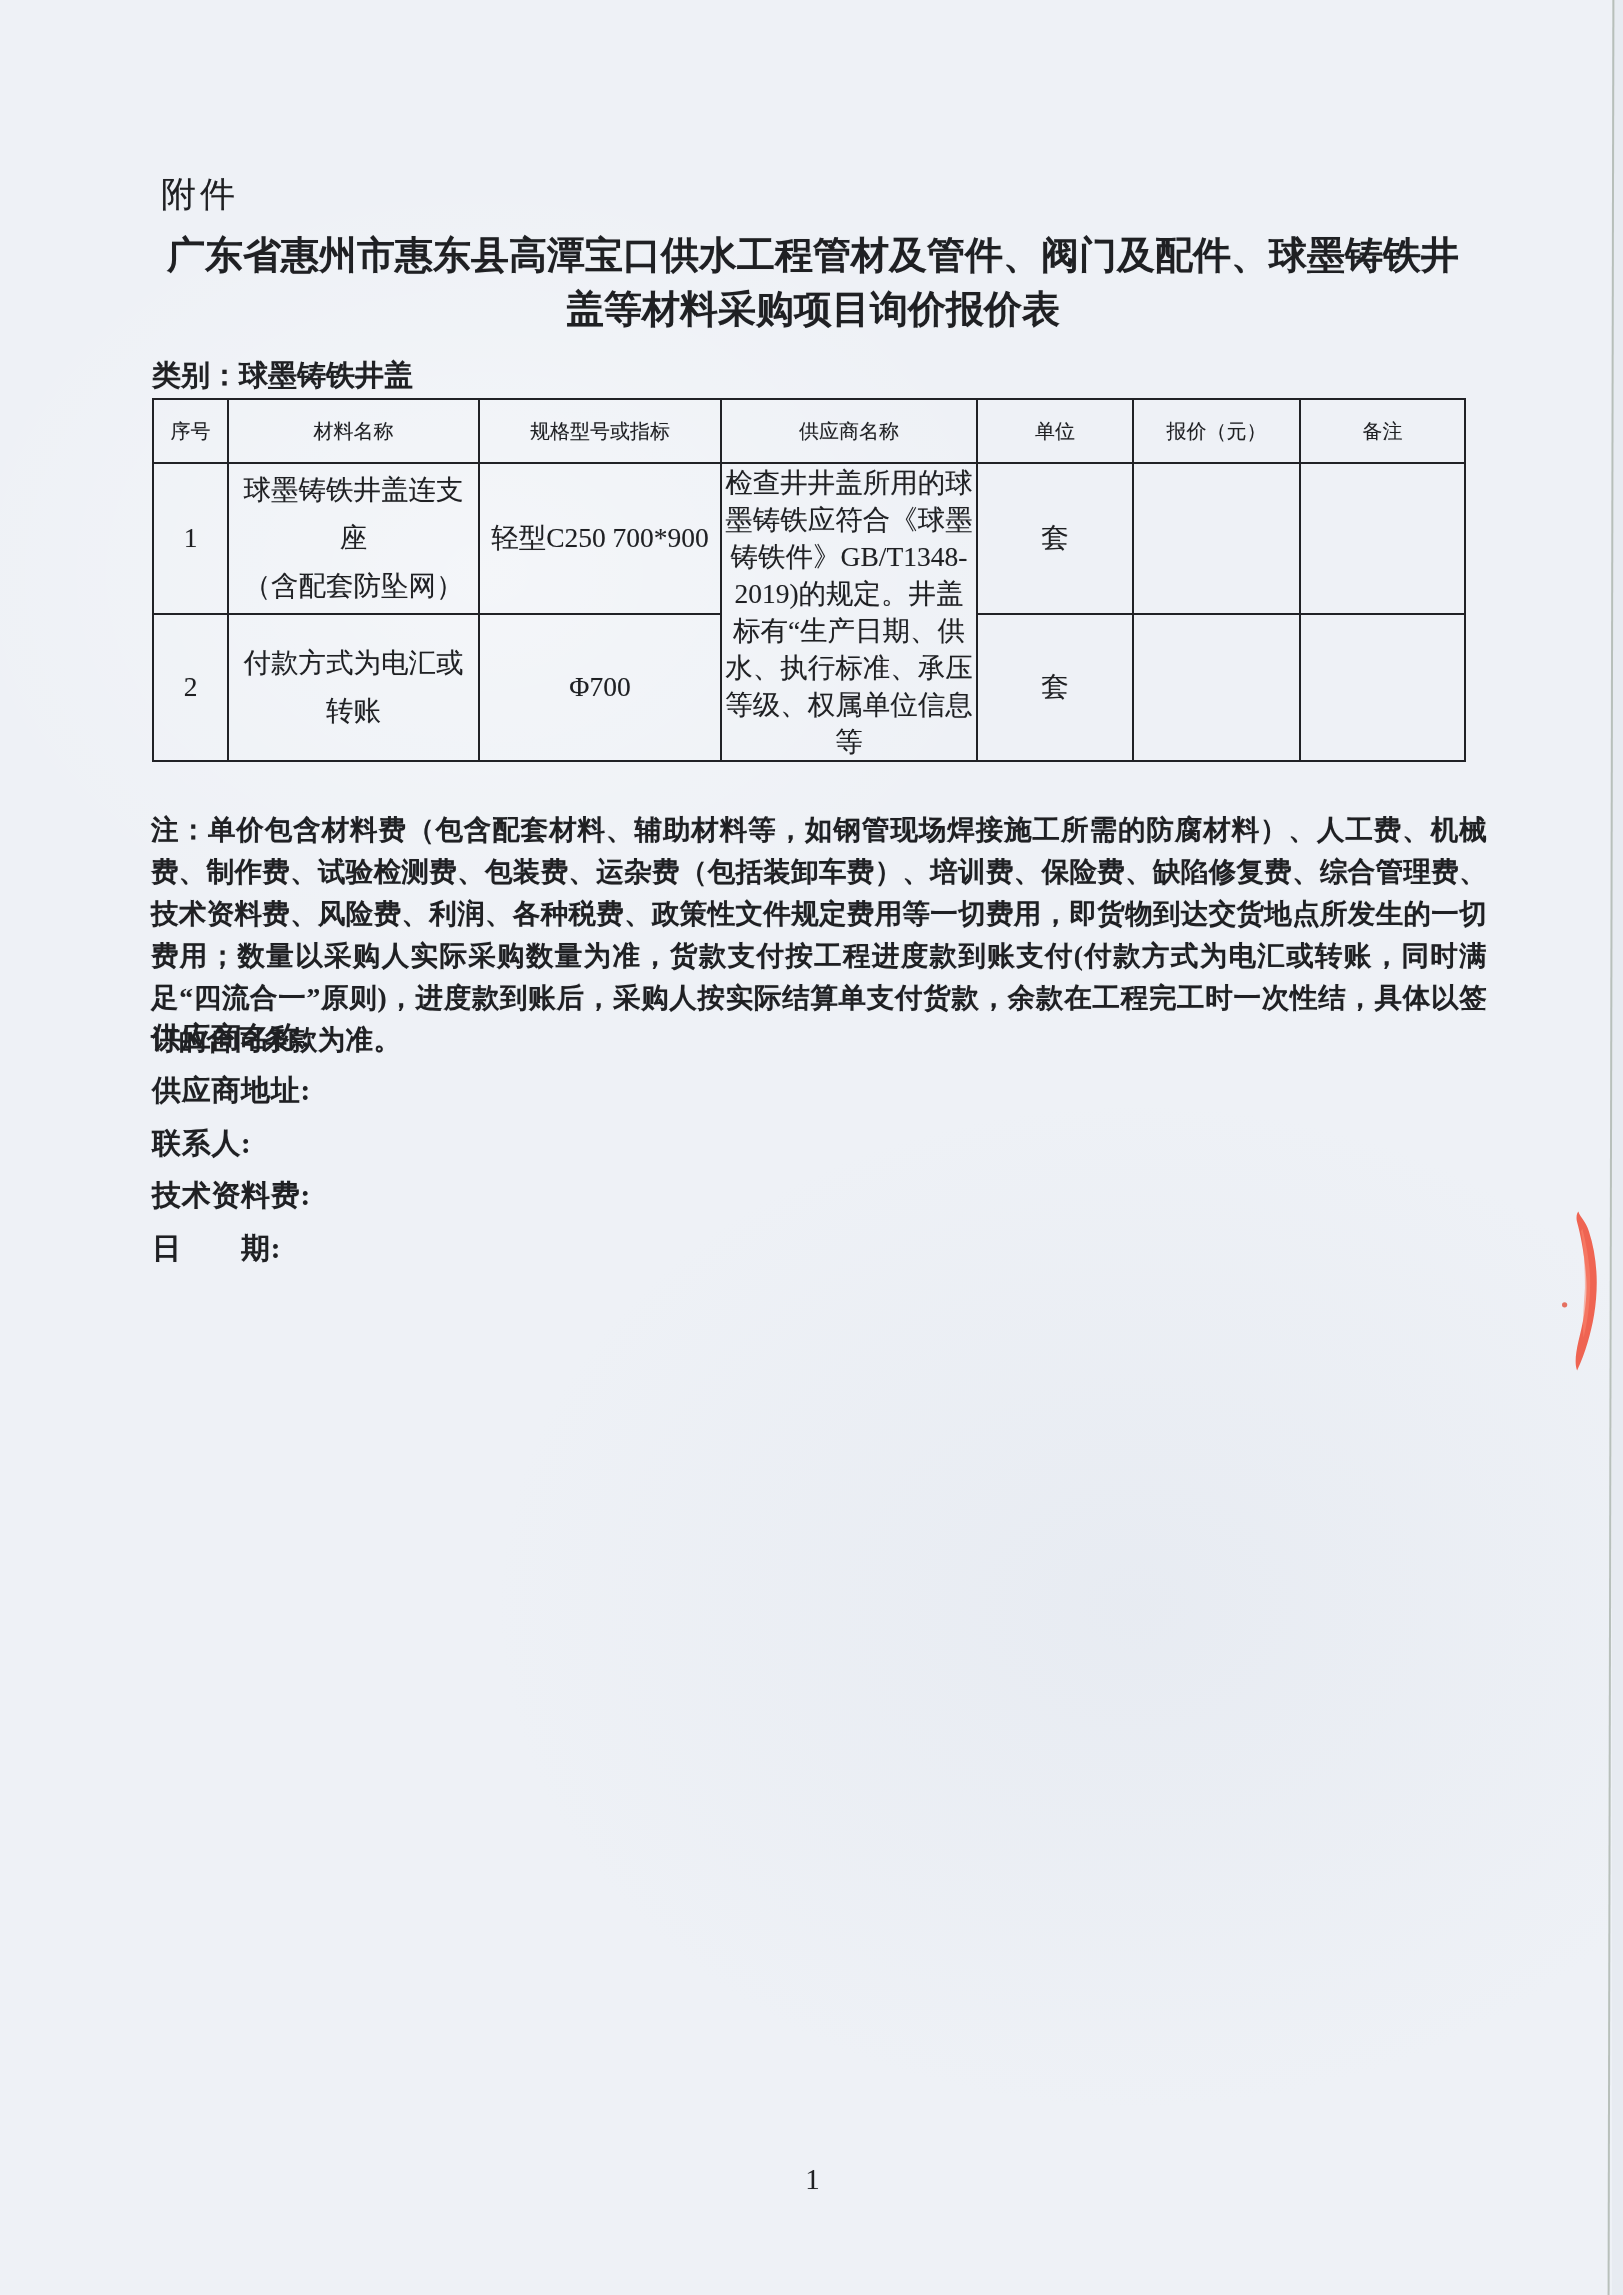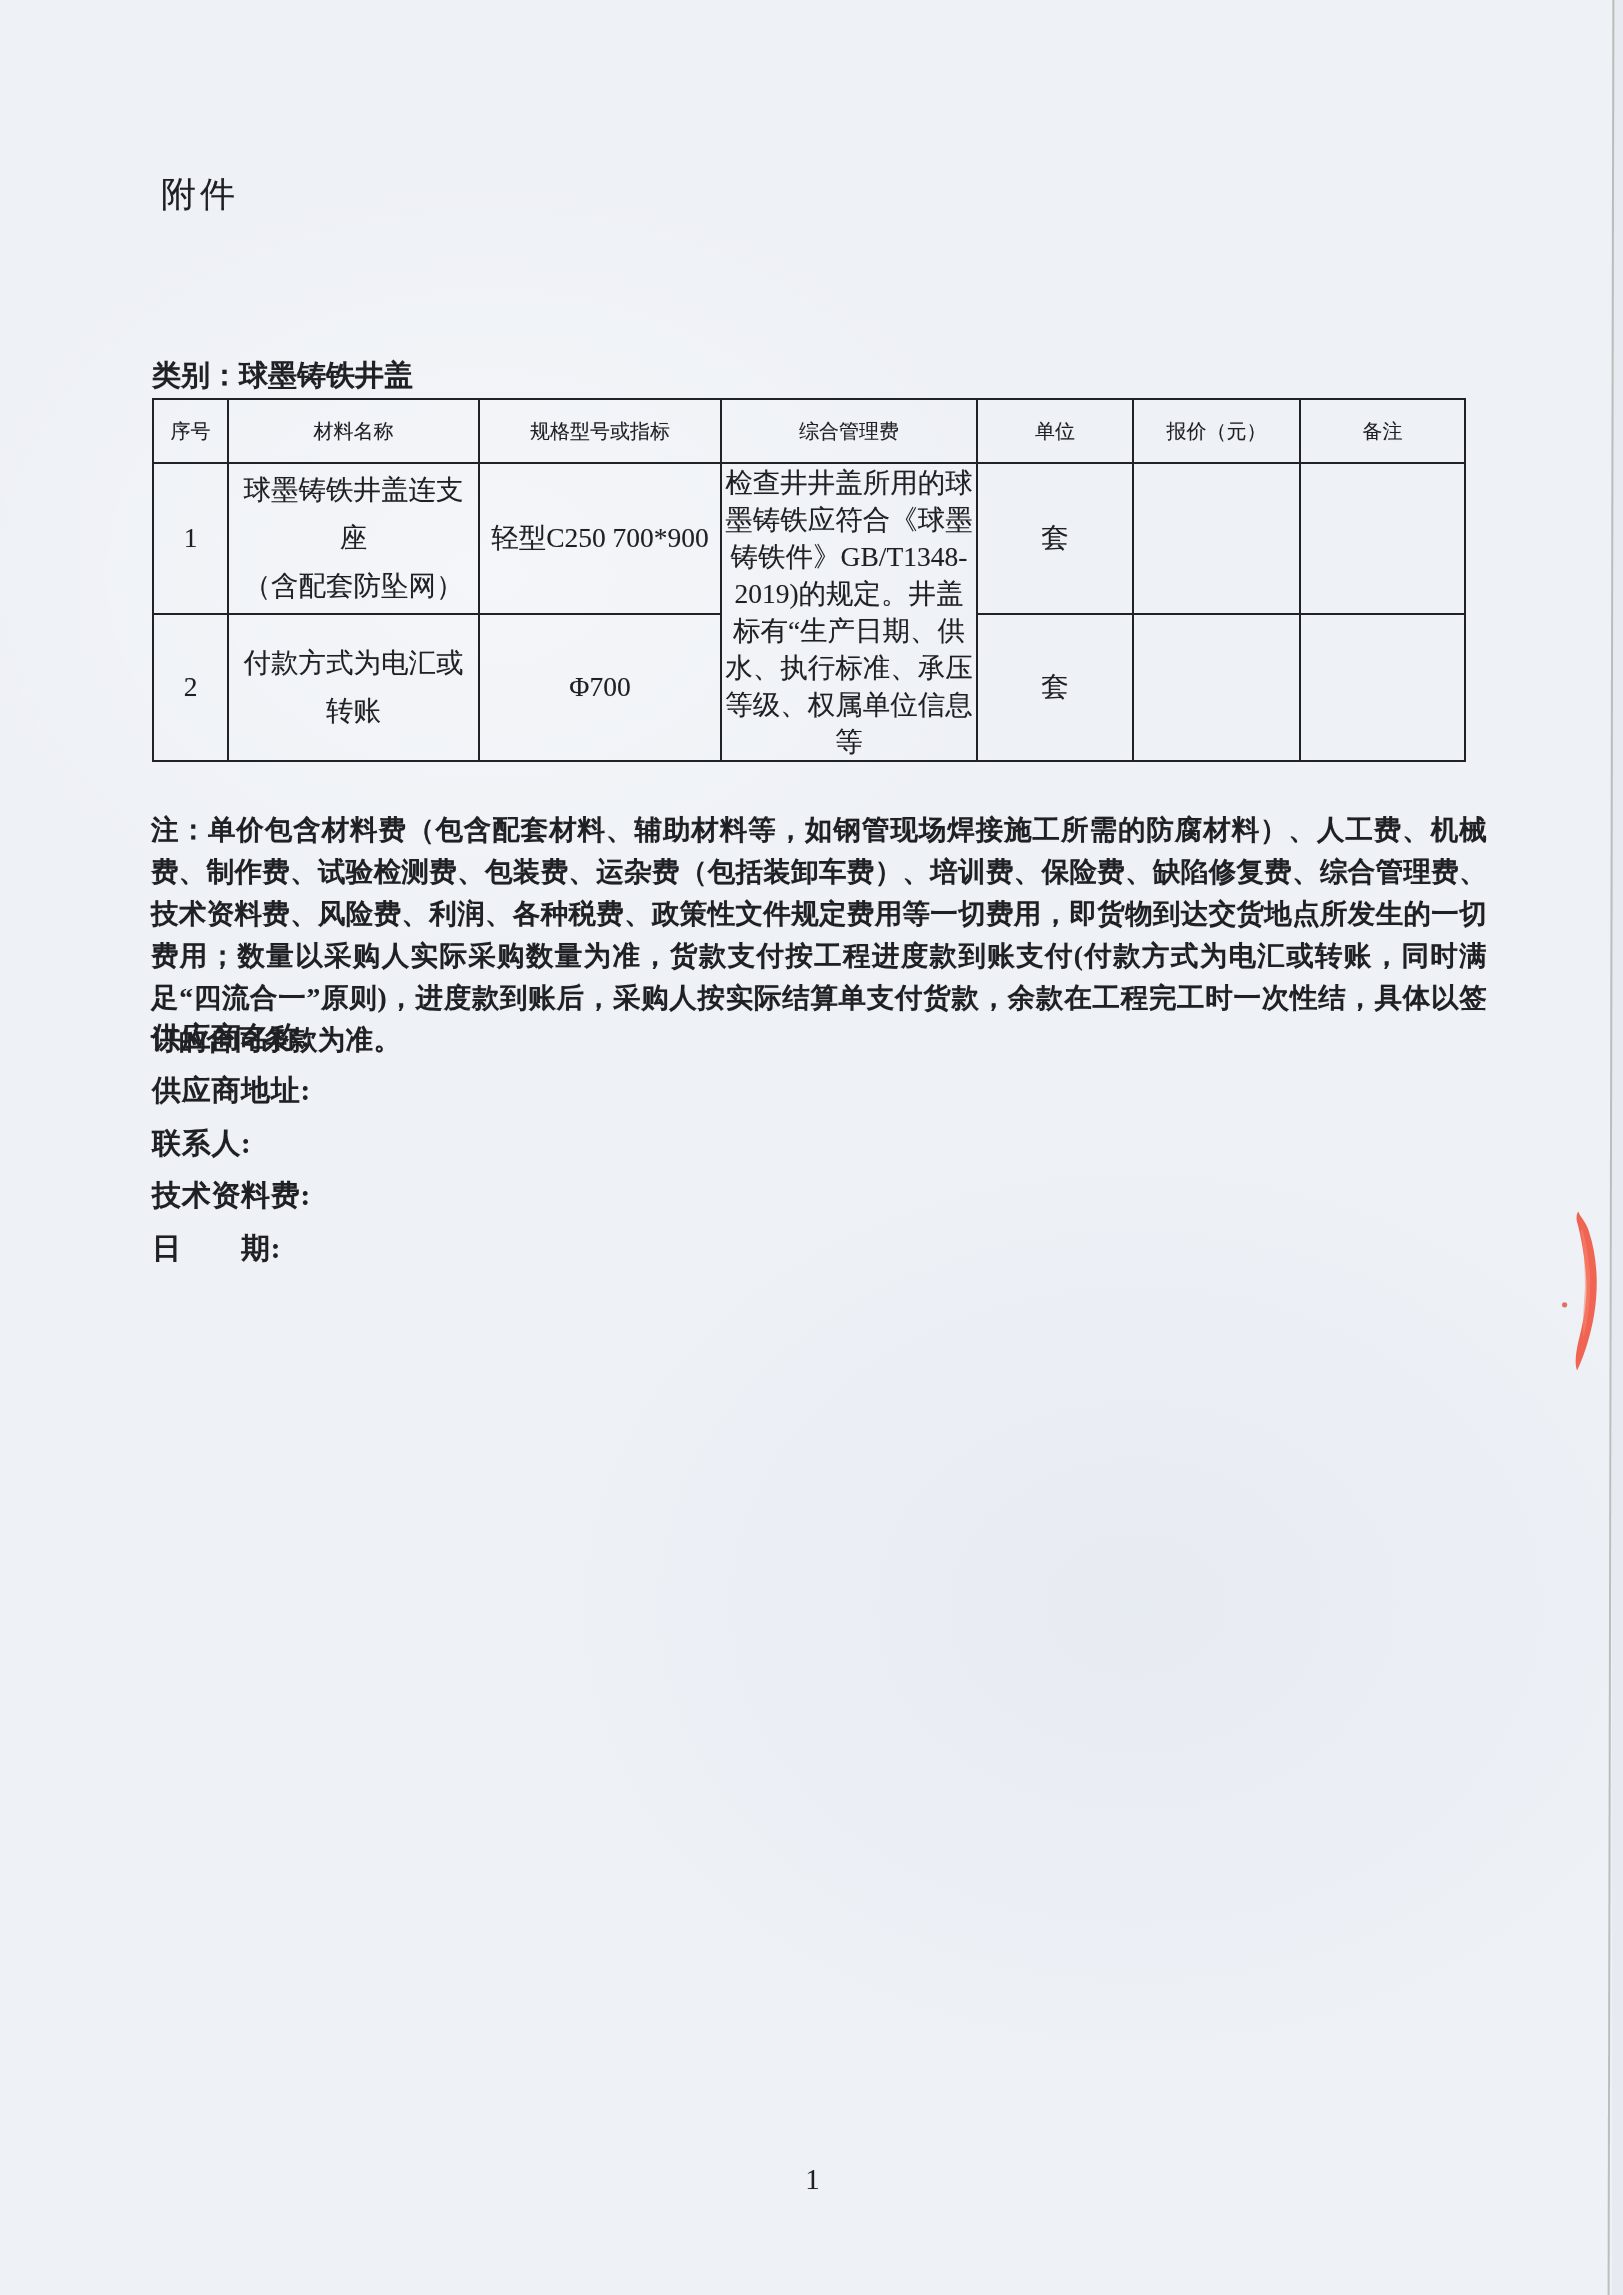--- a/index.html
+++ b/index.html
@@ -142,39 +142,43 @@
     background: #e7ebf1;
   }
 </style>
 </head>
 <body>
 
 <div class="page">
 
   <div class="attachment soft">附件</div>
 
+  <div class="title soft">
+    <div>广东省惠州市惠东县高潭宝口供水工程管材及管件、阀门及配件、球墨铸铁井</div>
+    <div>盖等材料采购项目询价报价表</div>
+  </div>
 
   <div class="category soft">类别：球墨铸铁井盖</div>
 
   <table class="quote">
     <colgroup>
       <col style="width:75px">
       <col style="width:251px">
       <col style="width:242px">
       <col style="width:256px">
       <col style="width:156px">
       <col style="width:167px">
       <col style="width:165px">
     </colgroup>
     <tbody>
         <tr>
       <th class="soft">序号</th>
       <th class="soft">材料名称</th>
       <th class="soft">规格型号或指标</th>
-      <th class="soft">综合管理费</th>
+      <th class="soft">供应商名称</th>
       <th class="soft">单位</th>
       <th class="soft">报价（元）</th>
       <th class="soft">备注</th>
     </tr>
     <tr class="row-1">
       <td class="soft">1</td>
       <td class="soft name-cell">球墨铸铁井盖连支座
 （含配套防坠网）</td>
       <td class="soft">轻型C250 700*900</td>
       <td class="soft tech-cell" rowspan="2">检查井井盖所用的球墨铸铁应符合《球墨铸铁件》GB/T1348-2019)的规定。井盖标有“生产日期、供水、执行标准、承压等级、权属单位信息等</td>

